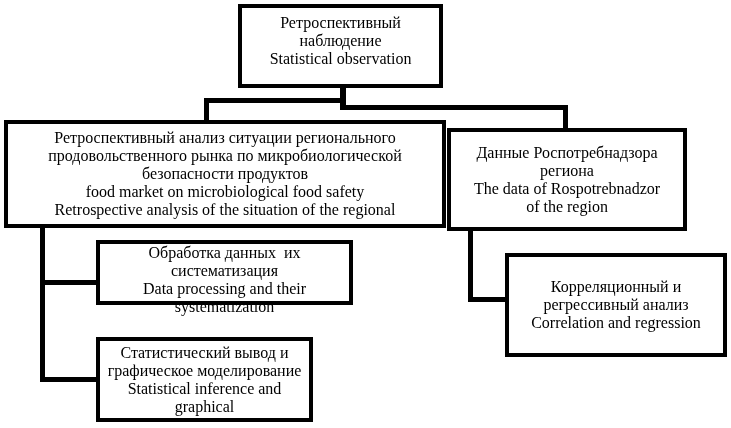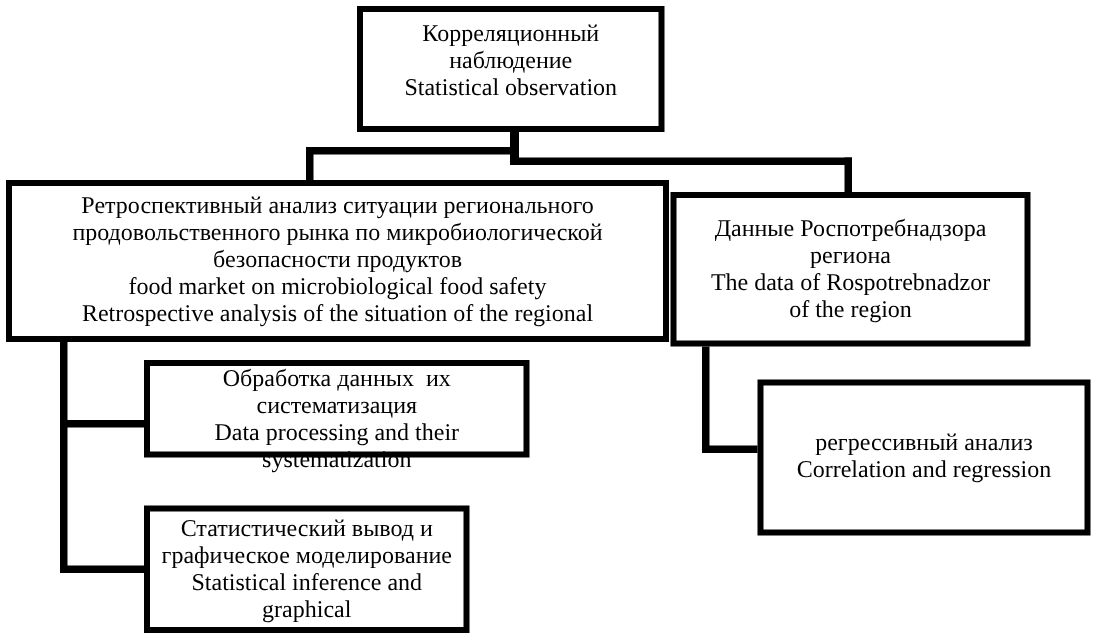--- a/index.html
+++ b/index.html
@@ -70,21 +70,21 @@
   <div class="connector" id="conn-left-v"></div>
   <div class="connector" id="conn-right-h"></div>
   <div class="connector" id="conn-right-v"></div>
   <div class="connector" id="conn-b-down"></div>
   <div class="connector" id="conn-d-stub"></div>
   <div class="connector" id="conn-e-stub"></div>
   <div class="connector" id="conn-c-down"></div>
   <div class="connector" id="conn-f-stub"></div>
 
   <div class="node node-top-align" id="node-a">
-    <div class="line">Корреляционный</div>
+    <div class="line">Ретроспективный</div>
     <div class="line">наблюдение</div>
     <div class="line">Statistical observation</div>
   </div>
 
   <div class="node" id="node-b">
     <div class="line">Ретроспективный анализ ситуации регионального</div>
     <div class="line">продовольственного рынка по микробиологической</div>
     <div class="line">безопасности продуктов</div>
     <div class="line">food market on microbiological food safety</div>
     <div class="line">Retrospective analysis of the situation of the regional</div>
@@ -104,17 +104,18 @@
     <div class="line">systematization</div>
   </div>
 
   <div class="node" id="node-e">
     <div class="line">Статистический вывод и</div>
     <div class="line">графическое моделирование</div>
     <div class="line">Statistical inference and graphical</div>
   </div>
 
   <div class="node" id="node-f">
+    <div class="line">Корреляционный и</div>
     <div class="line">регрессивный анализ</div>
     <div class="line">Correlation and regression</div>
   </div>
 
 </div>
 
 </body></html>

